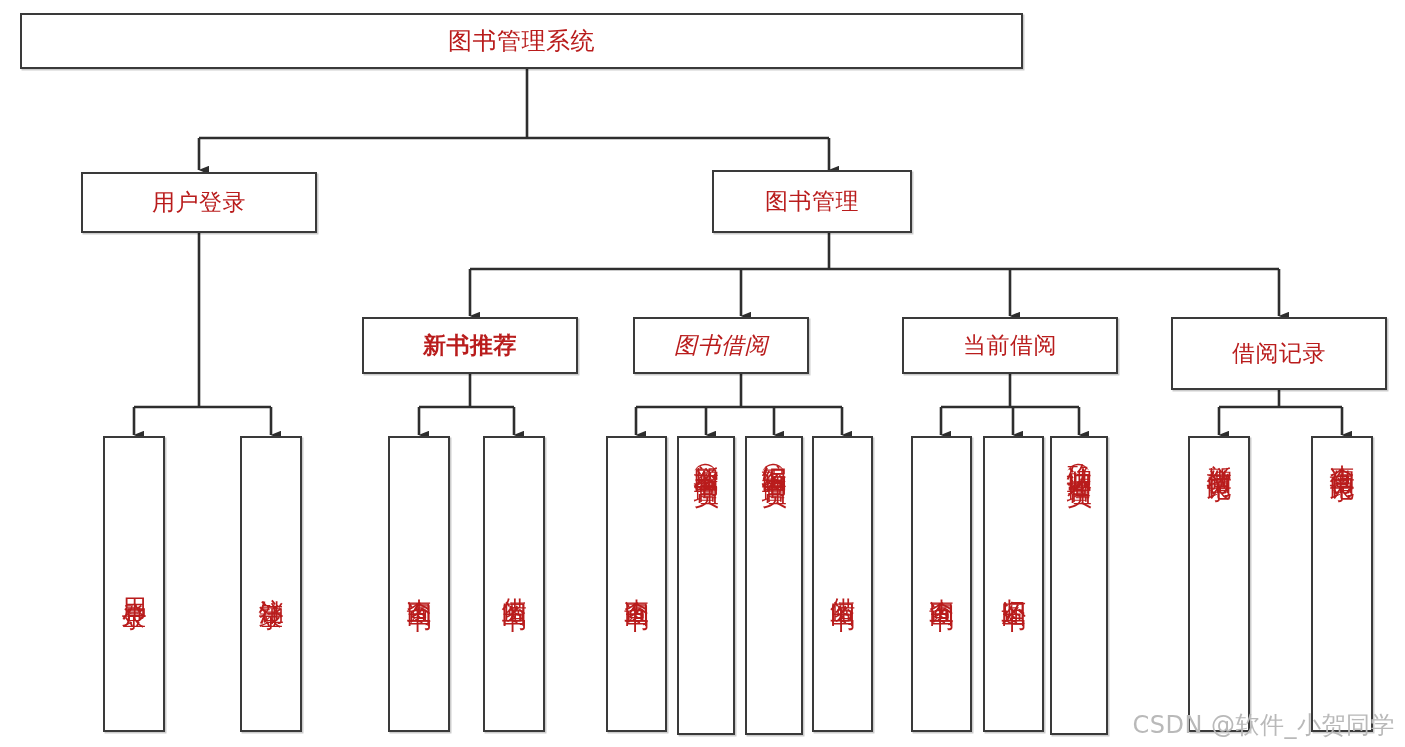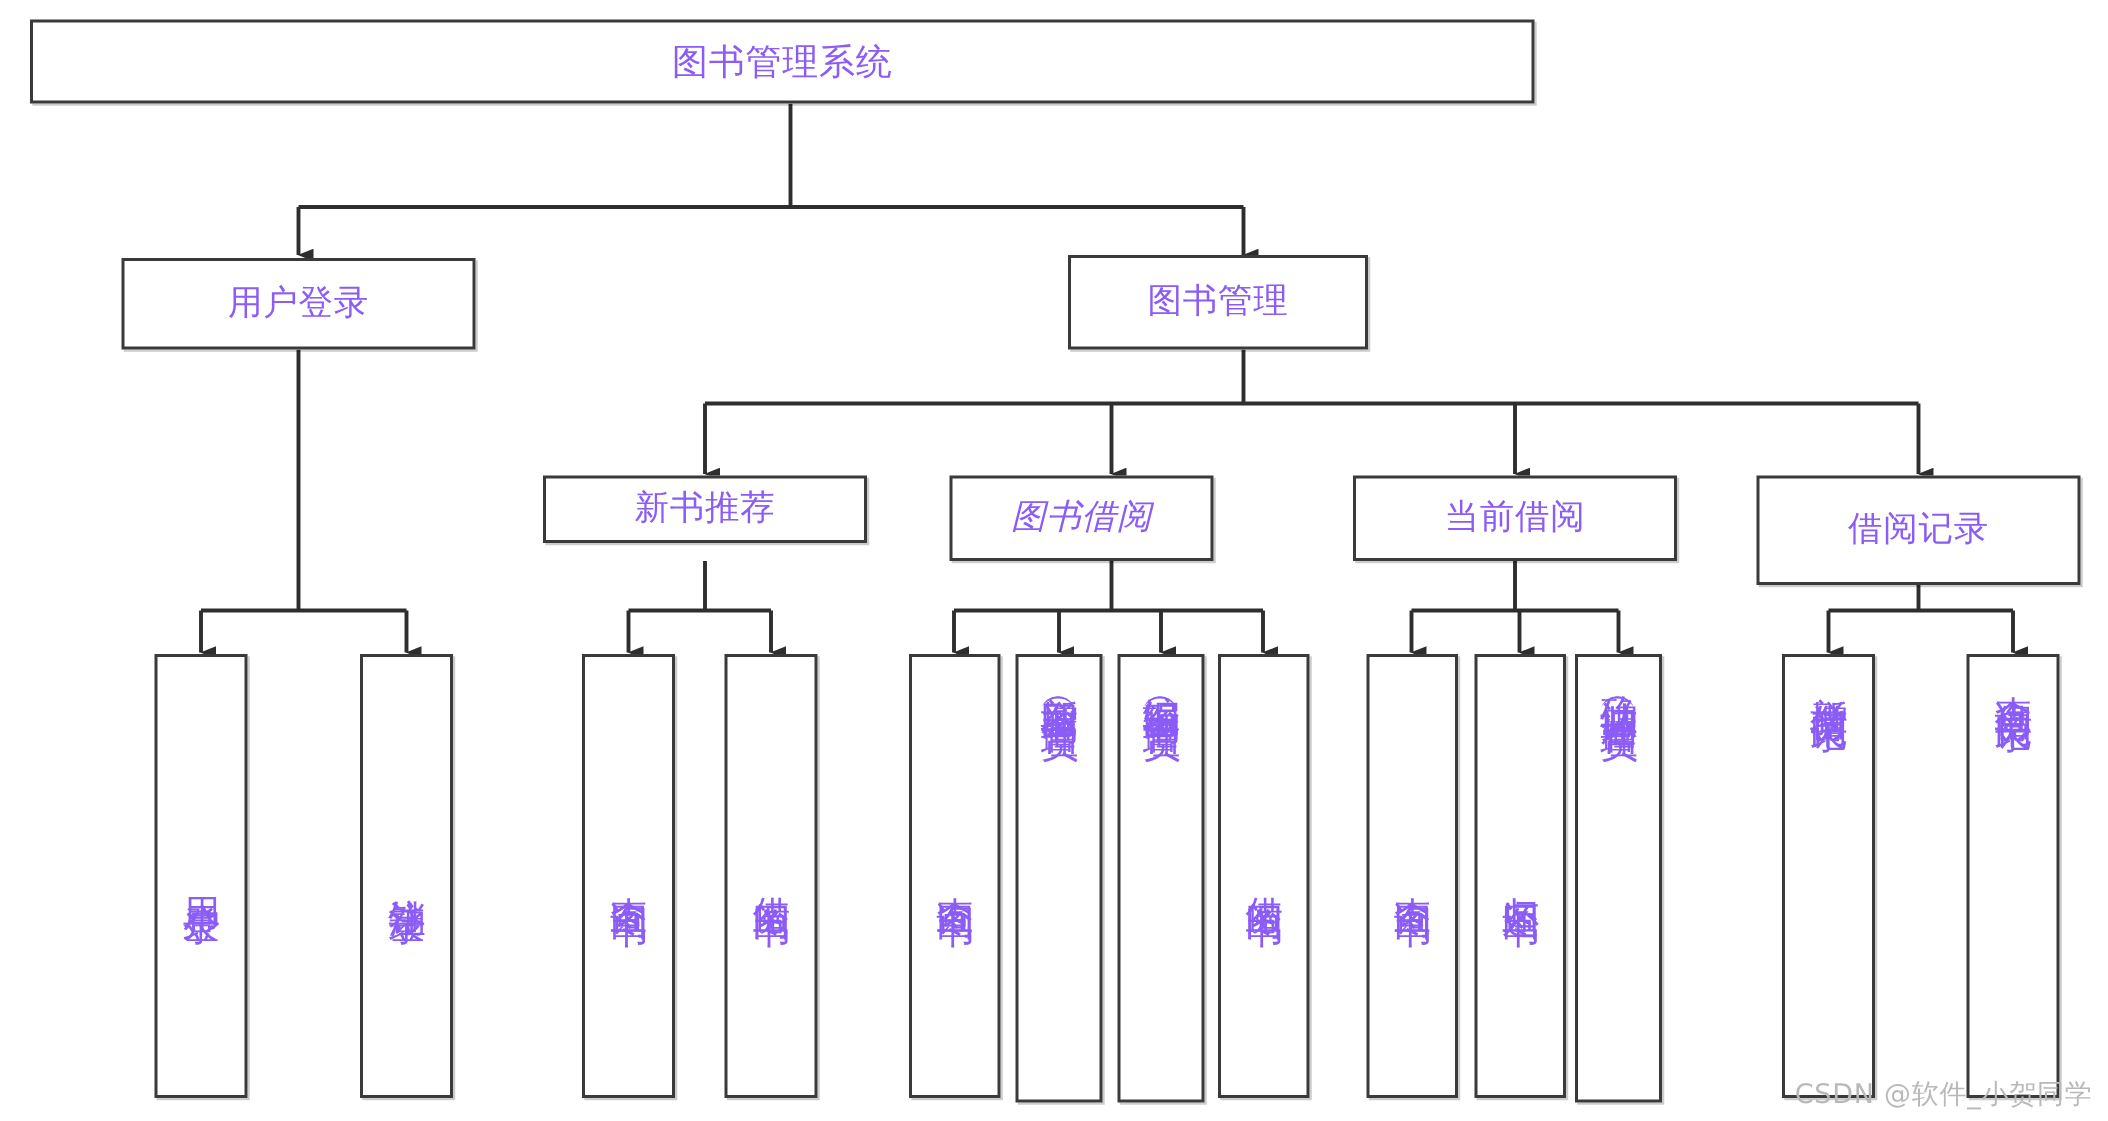--- a/index.html
+++ b/index.html
@@ -27,21 +27,21 @@
   }
   .node {
     position: absolute;
     box-sizing: border-box;
     border: 2.5px solid #3a3a3a;
     background: #ffffff;
     display: flex;
     align-items: center;
     justify-content: center;
     text-align: center;
-    color: #8b5cf6;
+    color: #b91c1c;
     box-shadow: 1.5px 1.5px 0 rgba(0,0,0,0.20);
   }
   .node .label {
     display: block;
     line-height: 1.18;
     letter-spacing: 0.5px;
   }
   .node.horiz .label {
     writing-mode: horizontal-tb;
     font-size: 23px;
@@ -60,21 +60,21 @@
   }
   .node.vert.centered {
     align-items: center;
     padding-top: 0;
   }
   #root-node .label { font-size: 24px; }
   #watermark {
     position: absolute;
     right: 10px;
     bottom: 6px;
-    font-size: 18px;
+    font-size: 24px;
     color: #b9b9b9;
     letter-spacing: 0.5px;
     white-space: nowrap;
     font-family: "DejaVu Sans", "Liberation Sans", sans-serif;
   }
 </style>
 </head>
 <body>
 
 <div id="canvas">
@@ -129,21 +129,21 @@
   <div id="level1-nodes">
       <div class="node horiz" style="left: 81px; top: 172px; width: 236px; height: 61px;">
         <span class="label">用户登录</span>
       </div>
       <div class="node horiz" style="left: 712px; top: 170px; width: 200px; height: 63px;">
         <span class="label">图书管理</span>
       </div>
     </div>
 
   <div id="level2-nodes">
-      <div class="node horiz" style="left: 362px; top: 317px; width: 216px; height: 45px;">
+      <div class="node horiz" style="left: 362px; top: 317px; width: 216px; height: 57px; font-weight: bold;">
         <span class="label">新书推荐</span>
       </div>
       <div class="node horiz" style="left: 633px; top: 317px; width: 176px; height: 57px; font-style: italic;">
         <span class="label">图书借阅</span>
       </div>
       <div class="node horiz" style="left: 902px; top: 317px; width: 216px; height: 57px;">
         <span class="label">当前借阅</span>
       </div>
       <div class="node horiz" style="left: 1171px; top: 317px; width: 216px; height: 73px;">
         <span class="label">借阅记录</span>

